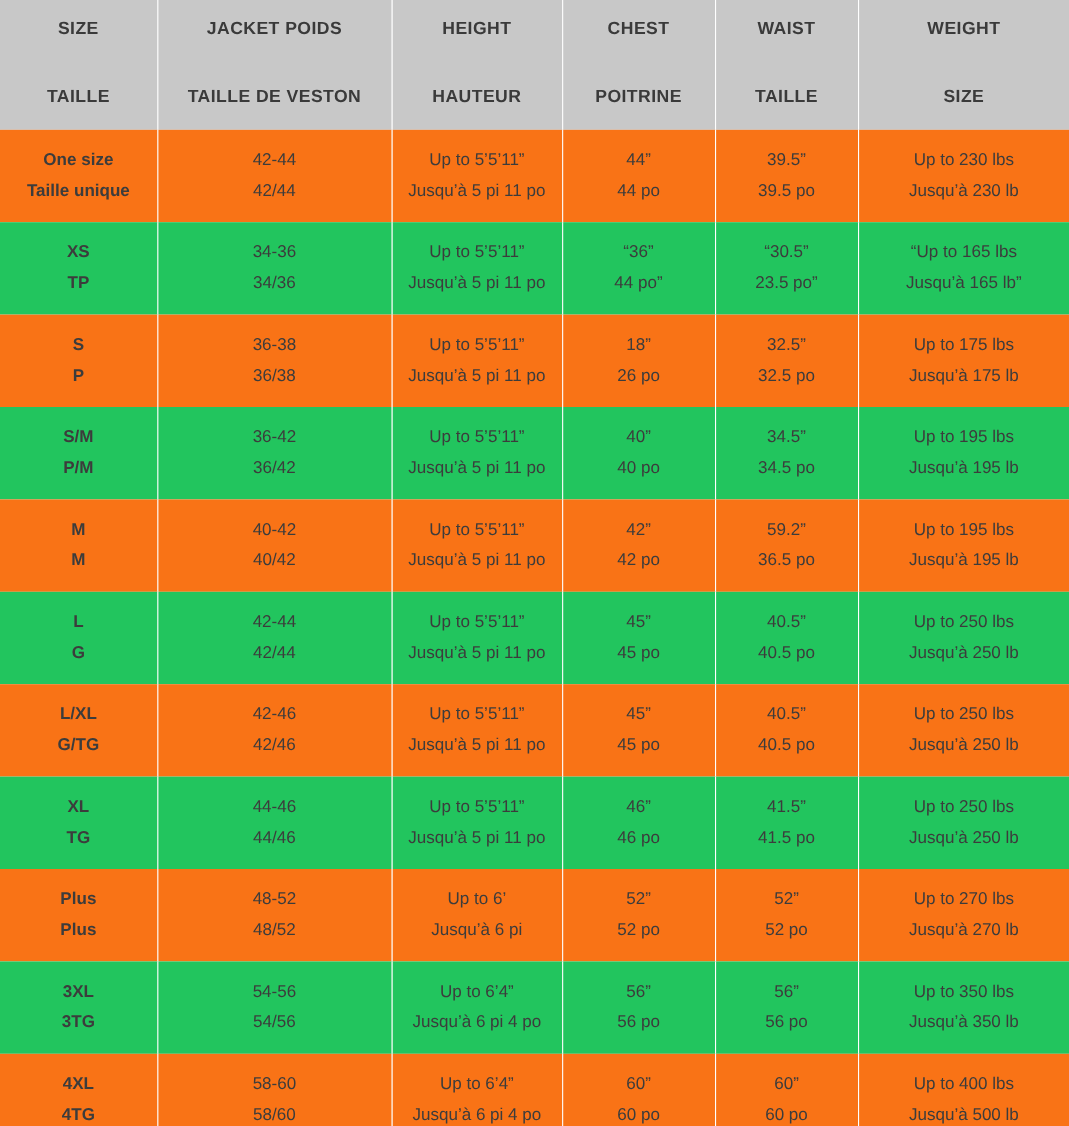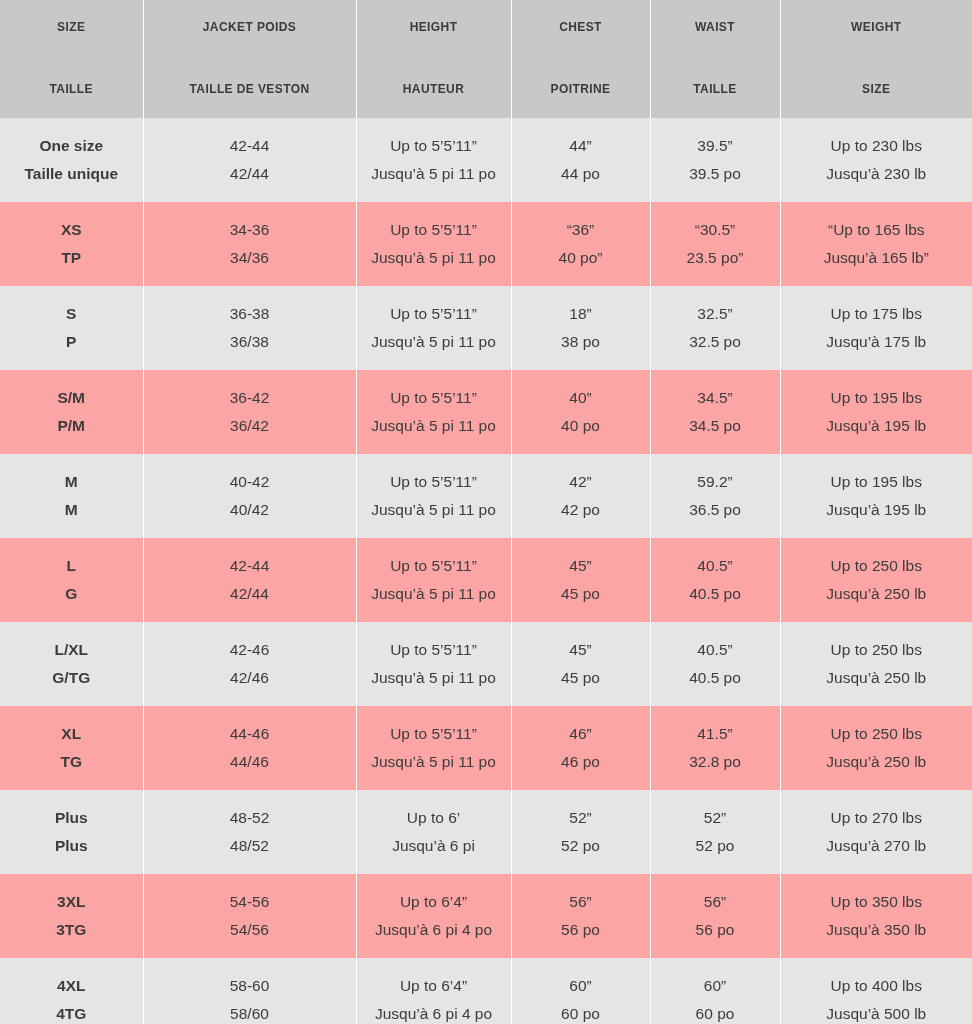--- a/index.html
+++ b/index.html
@@ -22,21 +22,21 @@
   table.size-chart col.c0 { width: 143px; }
   table.size-chart col.c1 { width: 213px; }
   table.size-chart col.c2 { width: 155px; }
   table.size-chart col.c3 { width: 139px; }
   table.size-chart col.c4 { width: 130px; }
   table.size-chart col.c5 { width: 192px; }
 
   thead th {
     background: #c8c8c8;
     color: #3a3a3a;
-    font-size: 12px;
+    font-size: 16px;
     font-weight: bold;
     letter-spacing: 0.4px;
     text-align: center;
     vertical-align: middle;
     padding: 14px 6px 16px 6px;
     height: 68px;
     border-right: 1px solid #ffffff;
   }
   thead th:last-child { border-right: none; }
   thead th .hline1 { display: block; line-height: 26px; }
@@ -46,22 +46,22 @@
     text-align: center;
     vertical-align: middle;
     font-size: 15.5px;
     padding: 12px 8px;
     height: 60px;
     border-right: 1px solid #ffffff;
     line-height: 28px;
     color: #3c3c3c;
   }
   tbody td:last-child { border-right: none; }
-  tbody tr.shade td { background: #fca5a5; margin-left: 48px; }
-  tbody tr.plain td { background: #e5e5e5; }
+  tbody tr.shade td { background: #22c55e; margin-left: 48px; }
+  tbody tr.plain td { background: #f97316; }
   tbody td.sizecell {
     font-weight: bold;
   }
   tbody td .en { display: block; }
   tbody td .fr { display: block; }
 </style>
 </head>
 <body>
 
 <table class="size-chart">
@@ -138,21 +138,21 @@
       <td>
         <span class="en">34-36</span>
         <span class="fr">34/36</span>
       </td>
       <td>
         <span class="en">Up to 5’5’11”</span>
         <span class="fr">Jusqu’à 5 pi 11 po</span>
       </td>
       <td>
         <span class="en">“36”</span>
-        <span class="fr">40 po”</span>
+        <span class="fr">44 po”</span>
       </td>
       <td>
         <span class="en">“30.5”</span>
         <span class="fr">23.5 po”</span>
       </td>
       <td>
         <span class="en">“Up to 165 lbs</span>
         <span class="fr">Jusqu’à 165 lb”</span>
       </td>
     </tr>
@@ -165,21 +165,21 @@
       <td>
         <span class="en">36-38</span>
         <span class="fr">36/38</span>
       </td>
       <td>
         <span class="en">Up to 5’5’11”</span>
         <span class="fr">Jusqu’à 5 pi 11 po</span>
       </td>
       <td>
         <span class="en">18”</span>
-        <span class="fr">38 po</span>
+        <span class="fr">26 po</span>
       </td>
       <td>
         <span class="en">32.5”</span>
         <span class="fr">32.5 po</span>
       </td>
       <td>
         <span class="en">Up to 175 lbs</span>
         <span class="fr">Jusqu’à 175 lb</span>
       </td>
     </tr>
@@ -304,21 +304,21 @@
       <td>
         <span class="en">Up to 5’5’11”</span>
         <span class="fr">Jusqu’à 5 pi 11 po</span>
       </td>
       <td>
         <span class="en">46”</span>
         <span class="fr">46 po</span>
       </td>
       <td>
         <span class="en">41.5”</span>
-        <span class="fr">32.8 po</span>
+        <span class="fr">41.5 po</span>
       </td>
       <td>
         <span class="en">Up to 250 lbs</span>
         <span class="fr">Jusqu’à 250 lb</span>
       </td>
     </tr>
 
     <tr class="plain">
       <td class="sizecell">
         <span class="en">Plus</span>

